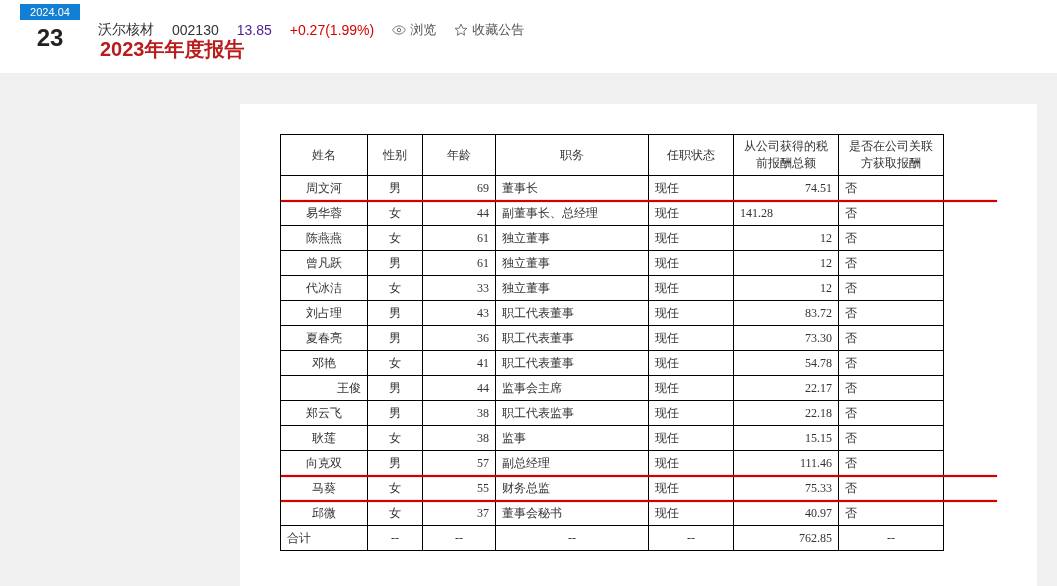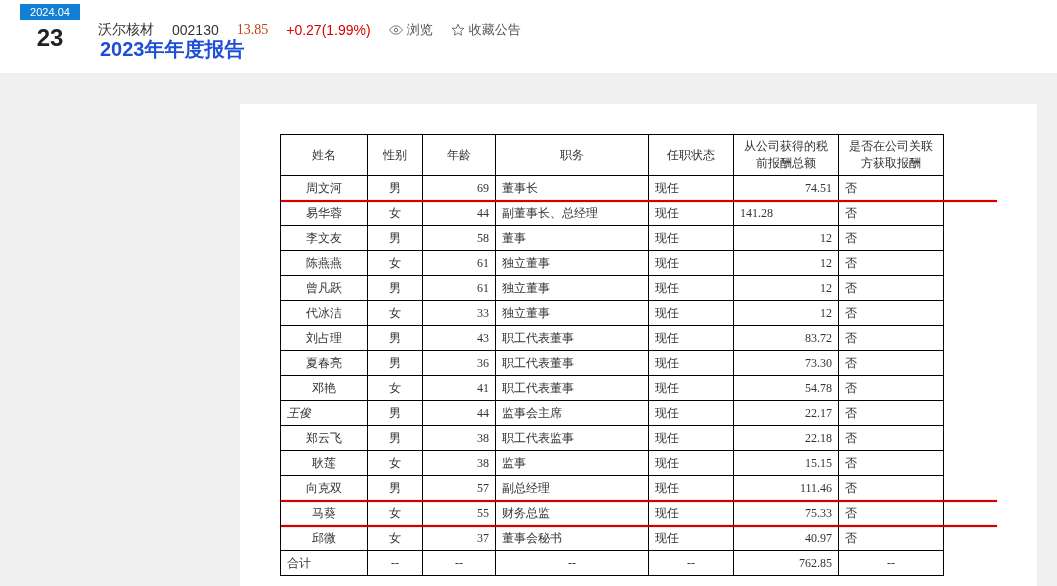--- a/index.html
+++ b/index.html
@@ -41,42 +41,41 @@
   }
   .stock-name {
     font-size: 14px;
     color: #333;
   }
   .stock-code {
     font-size: 14px;
     color: #333;
   }
   .price {
-    color: #c2410c;
+    color: #4c1d95;
     font-size: 14px;
-    font-family: Liberation Serif, serif;
   }
   .change {
     color: #d80000;
     font-size: 14px;
   }
   .action {
     display: inline-flex;
     align-items: center;
     gap: 4px;
     color: #555;
     font-size: 13px;
     cursor: pointer;
   }
   .report-title {
     font-size: 20px;
     font-weight: bold;
     margin-left: 100px;
     margin-top: -20px;
-    color: #1d4ed8;
+    color: #b91c1c;
   }
   .content-area {
     background: #fff;
     margin: 30px 20px 0 240px;
     padding: 30px 40px;
     min-height: 480px;
   }
   table.data-table {
     border-collapse: collapse;
     width: 100%;
@@ -172,29 +171,20 @@
         <tr>
           <td class="col-name" style="text-align: center;">易华蓉</td>
           <td class="col-gender" style="text-align: center;">女</td>
           <td class="col-age" style="text-align: right;">44</td>
           <td class="col-pos" style="text-align: left;">副董事长、总经理</td>
           <td class="col-status" style="text-align: left;">现任</td>
           <td class="col-pay" style="text-align: left;">141.28</td>
           <td class="col-rel" style="text-align: left;">否</td>
         </tr>
         <tr>
-          <td class="col-name" style="text-align: center;">李文友</td>
-          <td class="col-gender" style="text-align: center;">男</td>
-          <td class="col-age" style="text-align: right;">58</td>
-          <td class="col-pos" style="text-align: left;">董事</td>
-          <td class="col-status" style="text-align: left;">现任</td>
-          <td class="col-pay" style="text-align: right;">12</td>
-          <td class="col-rel" style="text-align: left;">否</td>
-        </tr>
-        <tr>
           <td class="col-name" style="text-align: center;">陈燕燕</td>
           <td class="col-gender" style="text-align: center;">女</td>
           <td class="col-age" style="text-align: right;">61</td>
           <td class="col-pos" style="text-align: left;">独立董事</td>
           <td class="col-status" style="text-align: left;">现任</td>
           <td class="col-pay" style="text-align: right;">12</td>
           <td class="col-rel" style="text-align: left;">否</td>
         </tr>
         <tr>
           <td class="col-name" style="text-align: center;">曾凡跃</td>
@@ -235,21 +225,21 @@
         <tr>
           <td class="col-name" style="text-align: center;">邓艳</td>
           <td class="col-gender" style="text-align: center;">女</td>
           <td class="col-age" style="text-align: right;">41</td>
           <td class="col-pos" style="text-align: left;">职工代表董事</td>
           <td class="col-status" style="text-align: left;">现任</td>
           <td class="col-pay" style="text-align: right;">54.78</td>
           <td class="col-rel" style="text-align: left;">否</td>
         </tr>
         <tr>
-          <td class="col-name" style="text-align: left; font-style: italic;">王俊</td>
+          <td class="col-name" style="text-align: right;">王俊</td>
           <td class="col-gender" style="text-align: center;">男</td>
           <td class="col-age" style="text-align: right;">44</td>
           <td class="col-pos" style="text-align: left;">监事会主席</td>
           <td class="col-status" style="text-align: left;">现任</td>
           <td class="col-pay" style="text-align: right;">22.17</td>
           <td class="col-rel" style="text-align: left;">否</td>
         </tr>
         <tr>
           <td class="col-name" style="text-align: center;">郑云飞</td>
           <td class="col-gender" style="text-align: center;">男</td>

